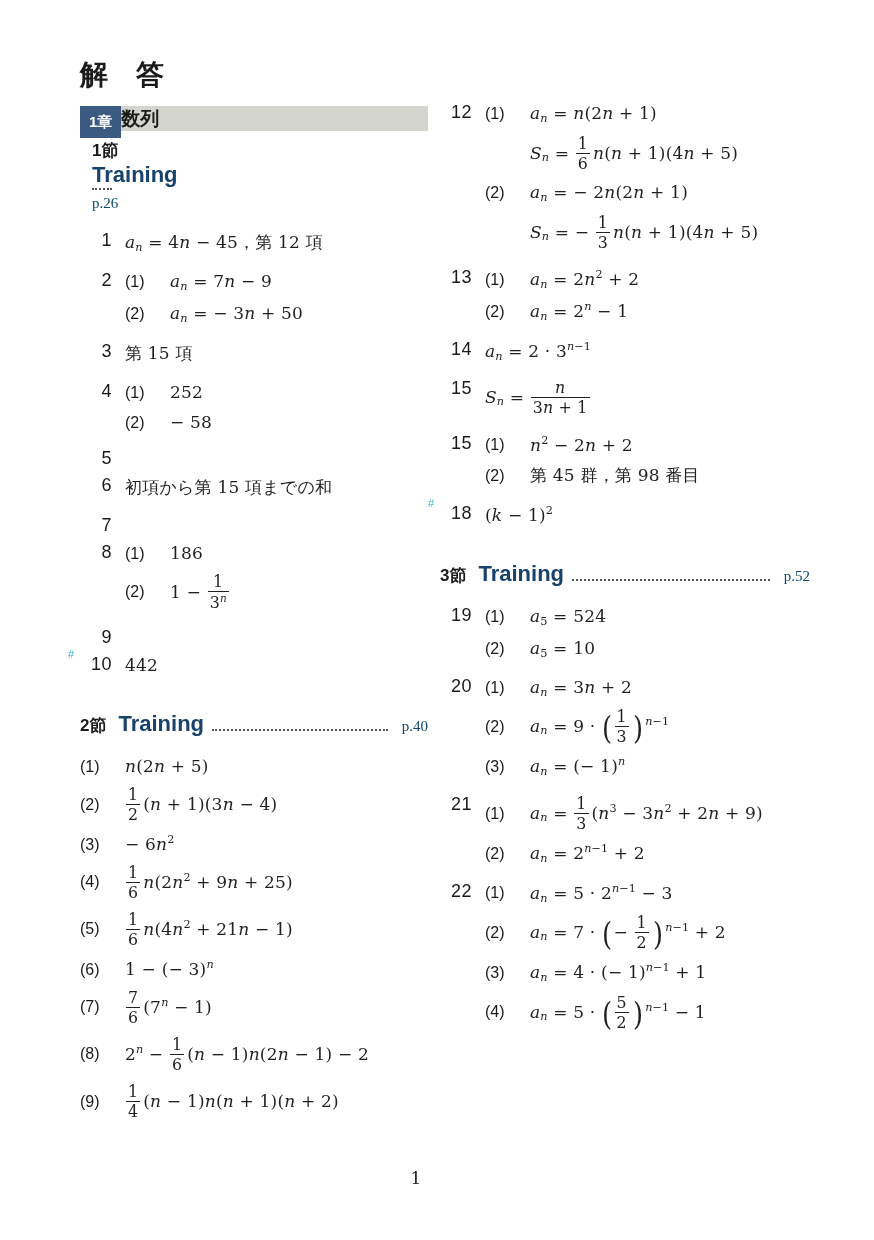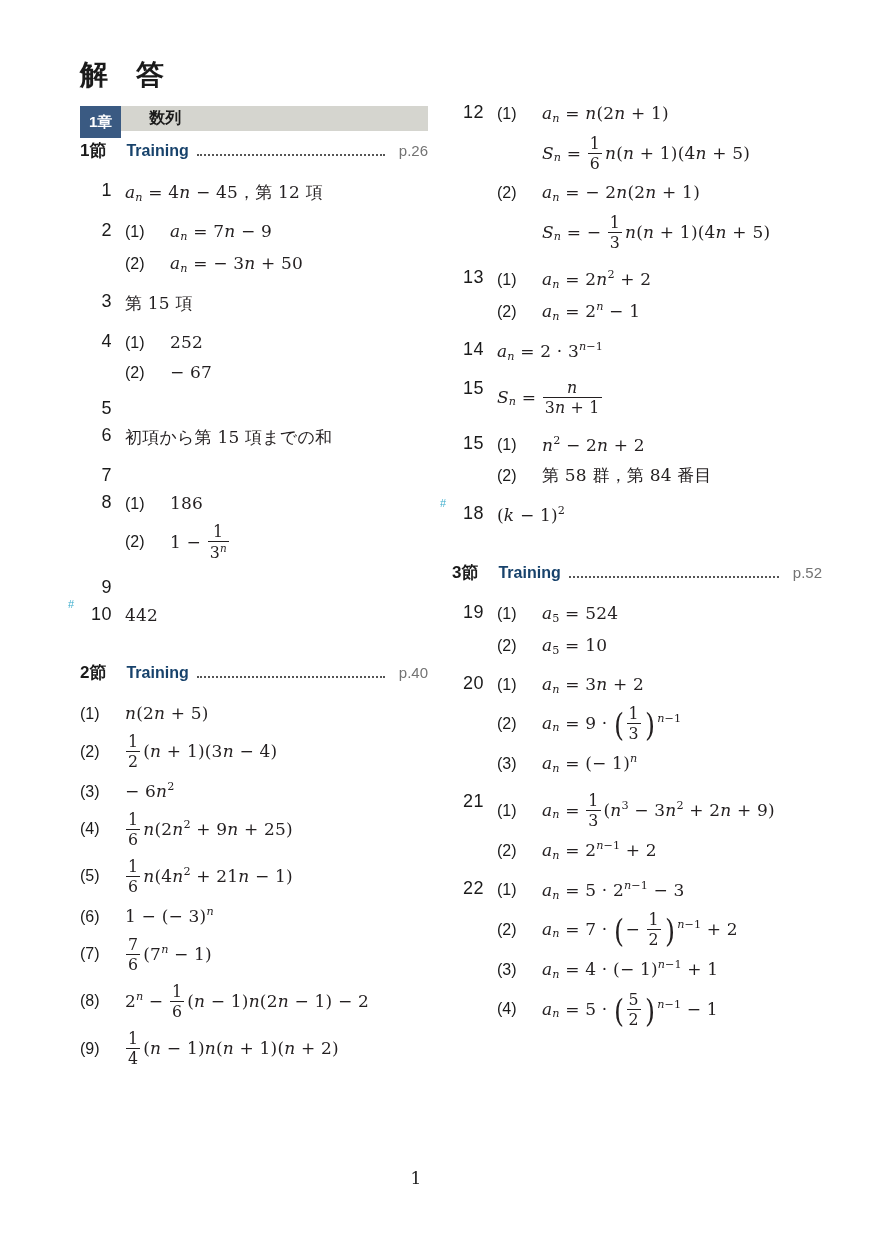--- a/index.html
+++ b/index.html
@@ -13,70 +13,70 @@
   html,body{background:#ffffff;}
   .page{
     position:relative;
     width:832px;height:1240px;
     background:#ffffff;
     overflow:hidden;
     color:var(--text);
   }
   .col{position:absolute;}
   .col-left{left:80px;top:56px;width:348px;}
-  .col-right{left:452px;top:98px;width:370px;}
+  .col-right{left:440px;top:98px;width:370px;}
 
   .doc-title{
     font-family:"Liberation Sans","DejaVu Sans",sans-serif;
     font-weight:bold;font-size:28px;color:#1a1a1a;
     margin-bottom:12px;
   }
   .chapter-band{
     display:flex;align-items:stretch;
     background:var(--band-bg);
     height:25px;margin-bottom:8px;
   }
   .chapter-badge{
     background:var(--badge-bg);color:#ffffff;
     font-family:"Liberation Sans","DejaVu Sans",sans-serif;
     font-weight:bold;font-size:15px;
     display:flex;align-items:center;justify-content:center;
     padding:16px 9px;
   }
   .chapter-title{
     font-family:"Liberation Sans","DejaVu Sans",sans-serif;
-    font-weight:bold;font-size:16px;color:#1a1a1a;
+    font-weight:bold;font-size:19px;color:#1a1a1a;
     display:flex;align-items:center;
-    padding-left:28px;
+    padding-left:0;
   }
 
   .section-head{
     display:flex;align-items:baseline;
     margin:26px 0 14px 0;
   }
-  .section-head.first{margin-top:6px;}
+  .section-head.first{margin-top:6px;flex-direction:column;}
   .sec-no{
     font-family:"Liberation Sans","DejaVu Sans",sans-serif;
     font-weight:bold;font-size:17px;color:#1a1a1a;
     flex:0 0 auto;
   }
   .sec-title{
     font-family:"Liberation Sans","DejaVu Sans",sans-serif;
-    font-weight:bold;font-size:16px;color:var(--section-blue);
-    margin-left:20px;flex:0 0 auto;
+    font-weight:bold;font-size:22px;color:var(--section-blue);
+    margin-left:12px;flex:0 0 auto;
   }
   .leader{
     flex:1 1 auto;
     border-bottom:2px dotted #555;
     margin:0 6px 5px 8px;
     min-width:20px;
   }
   .sec-page{
-    font-family:Liberation Sans, sans-serif;
-    font-size:15px;color:#737373;flex:0 0 auto;margin-left:8px;
+    font-family:Liberation Serif, serif;
+    font-size:15px;color:#0c4a6e;flex:0 0 auto;margin-left:8px;
   }
 
   .item{display:flex;margin-bottom:2px;}
   .item-no{
     flex:0 0 32px;width:32px;text-align:right;
     font-family:"Liberation Sans","DejaVu Sans",sans-serif;
     font-size:18px;color:#1a1a1a;
     margin-right:13px;
     padding-top:4px;
     position:relative;
@@ -177,21 +177,21 @@
         </div>
         <div class="item">
           <div class="item-no">4</div>
           <div class="rows">
             <div class="row">
               <span class="plabel">(1)</span>
               <span class="math">252</span>
             </div>
             <div class="row">
               <span class="plabel">(2)</span>
-              <span class="math">− 67</span>
+              <span class="math">− 58</span>
             </div>
           </div>
         </div>
         <div class="item">
           <div class="item-no">5</div>
         </div>
         <div class="item">
           <div class="item-no">6</div>
           <div class="rows">
             <div class="row">
@@ -329,21 +329,21 @@
         </div>
         <div class="item">
           <div class="item-no">15</div>
           <div class="rows">
             <div class="row">
               <span class="plabel">(1)</span>
               <span class="math"><i>n</i><sup>2</sup> − 2<i>n</i> + 2</span>
             </div>
             <div class="row">
               <span class="plabel">(2)</span>
-              <span class="math">第 58 群，第 84 番目</span>
+              <span class="math">第 45 群，第 98 番目</span>
             </div>
           </div>
         </div>
         <div class="item">
           <div class="item-no"><sup class="hash">#</sup>18</div>
           <div class="rows">
             <div class="row">
               <span class="math">(<i>k</i> − 1)<sup>2</sup></span>
             </div>
           </div>

